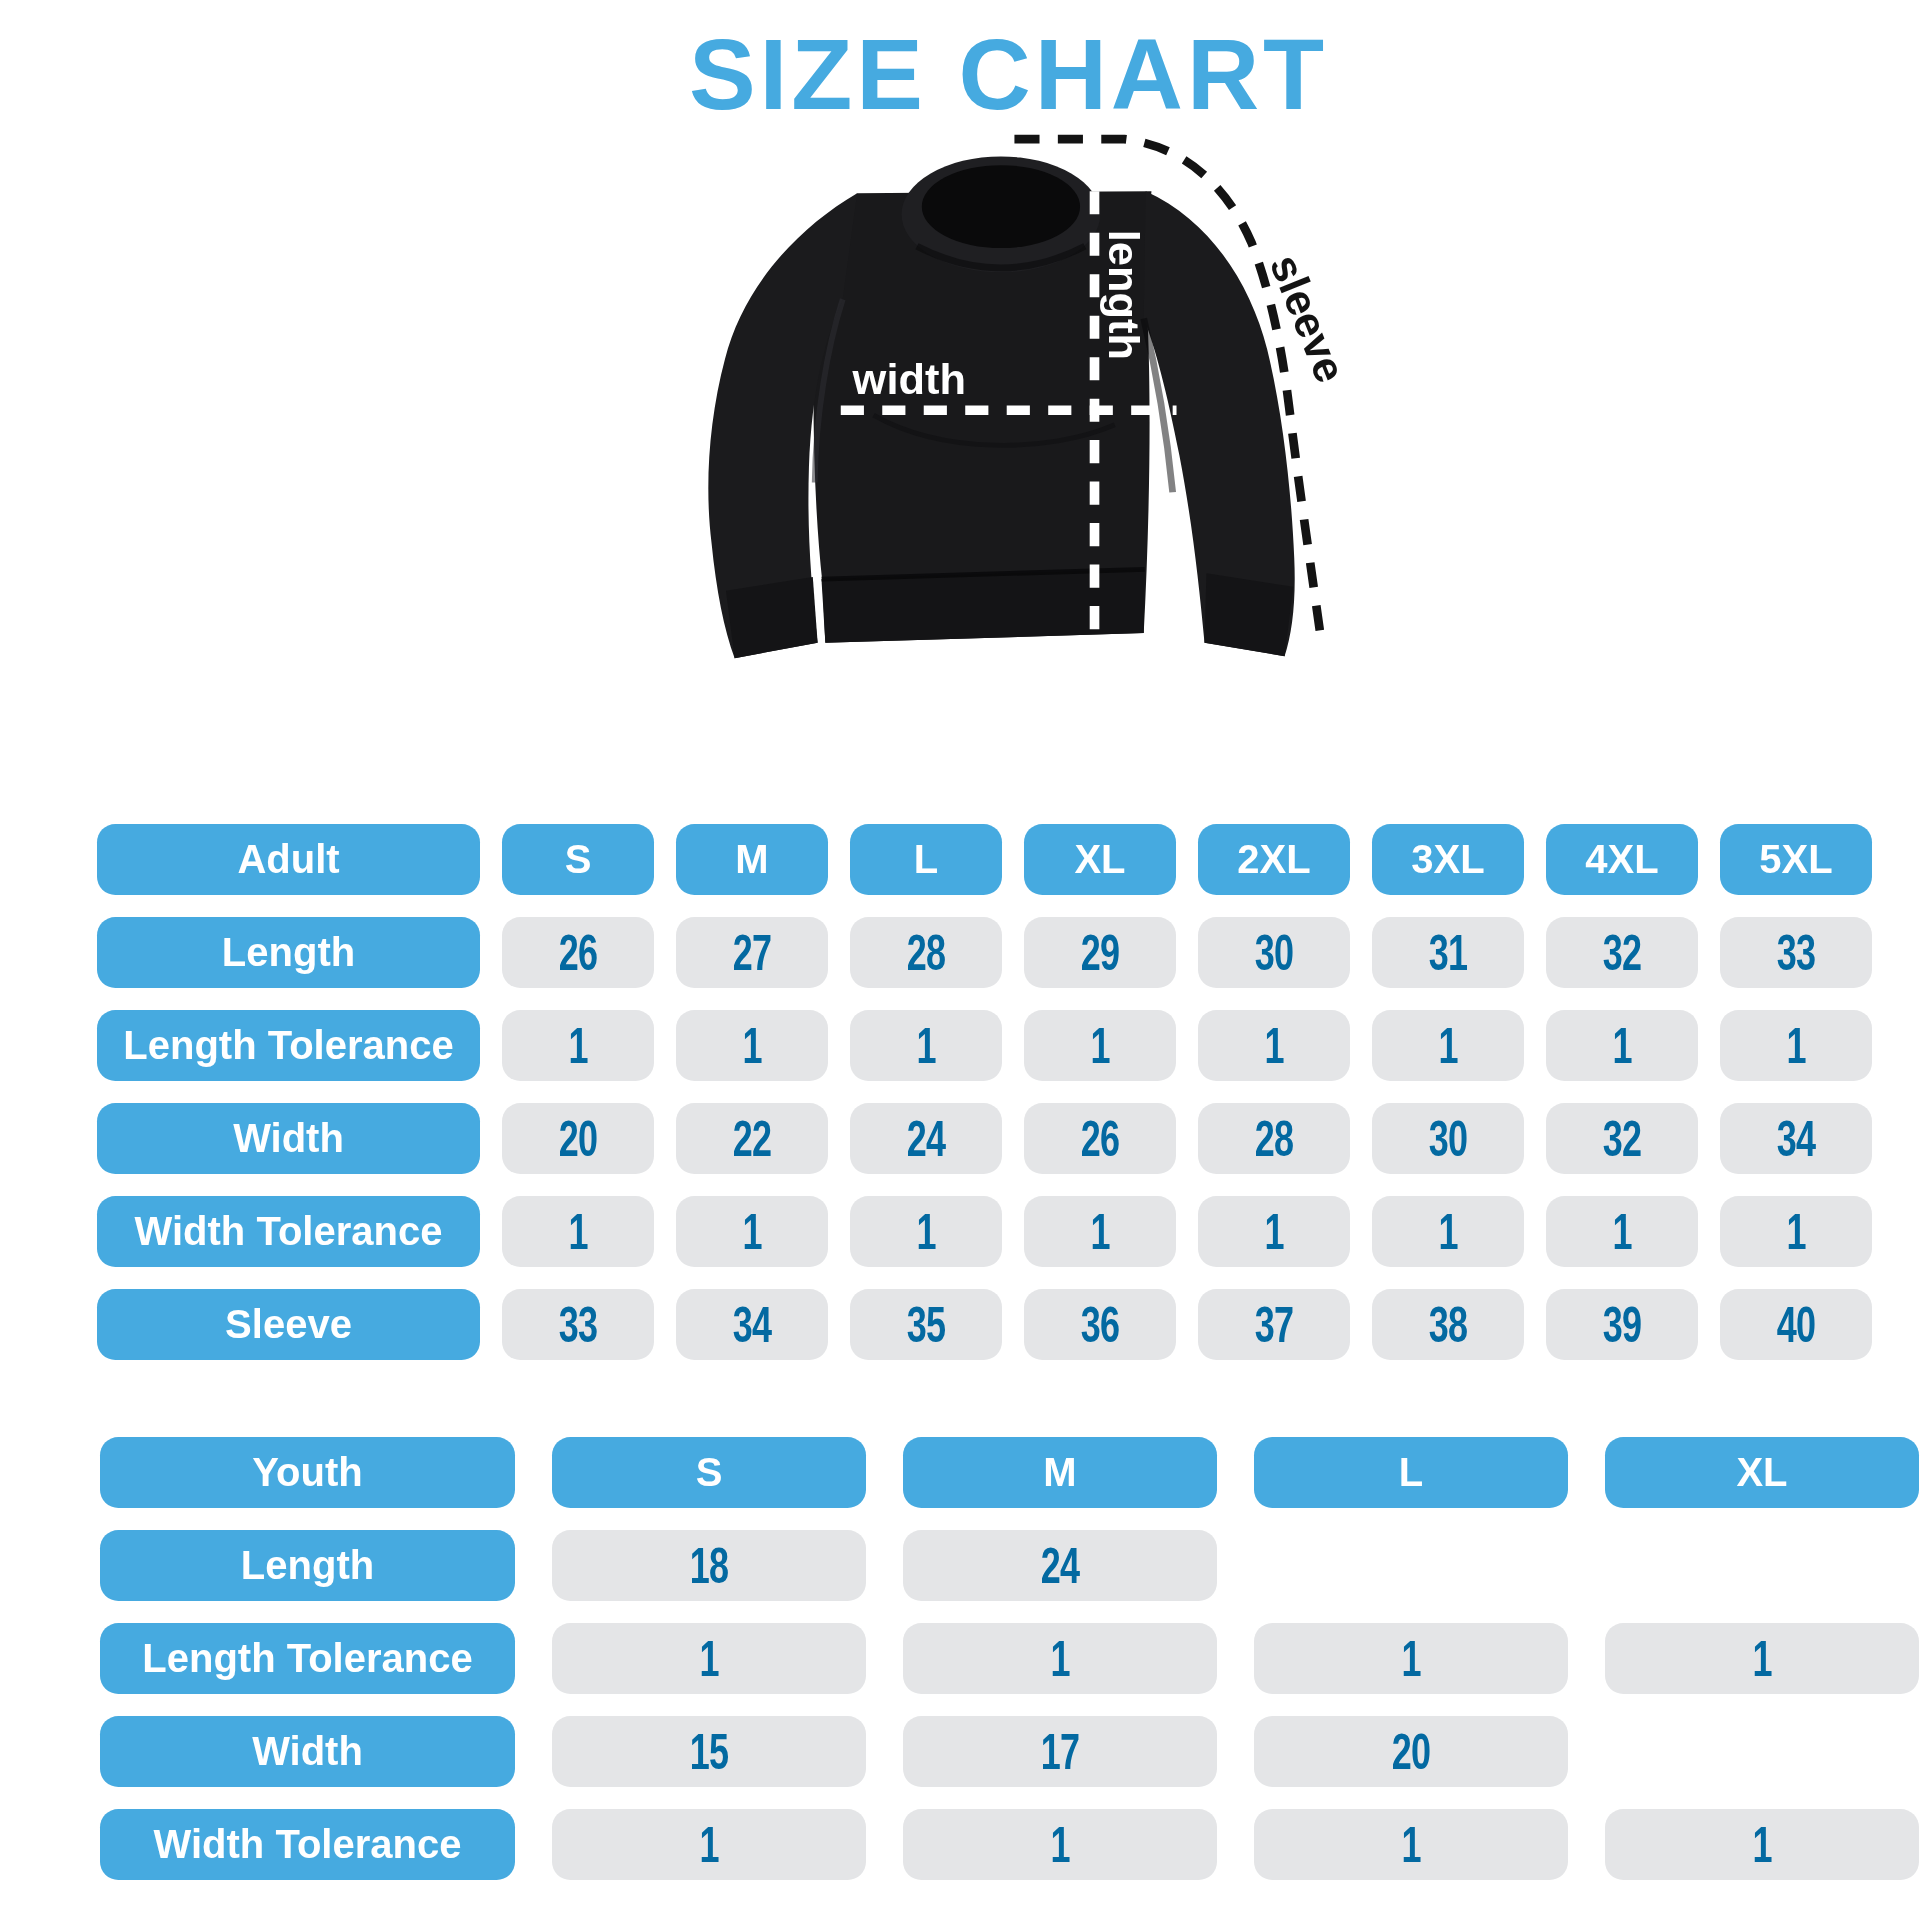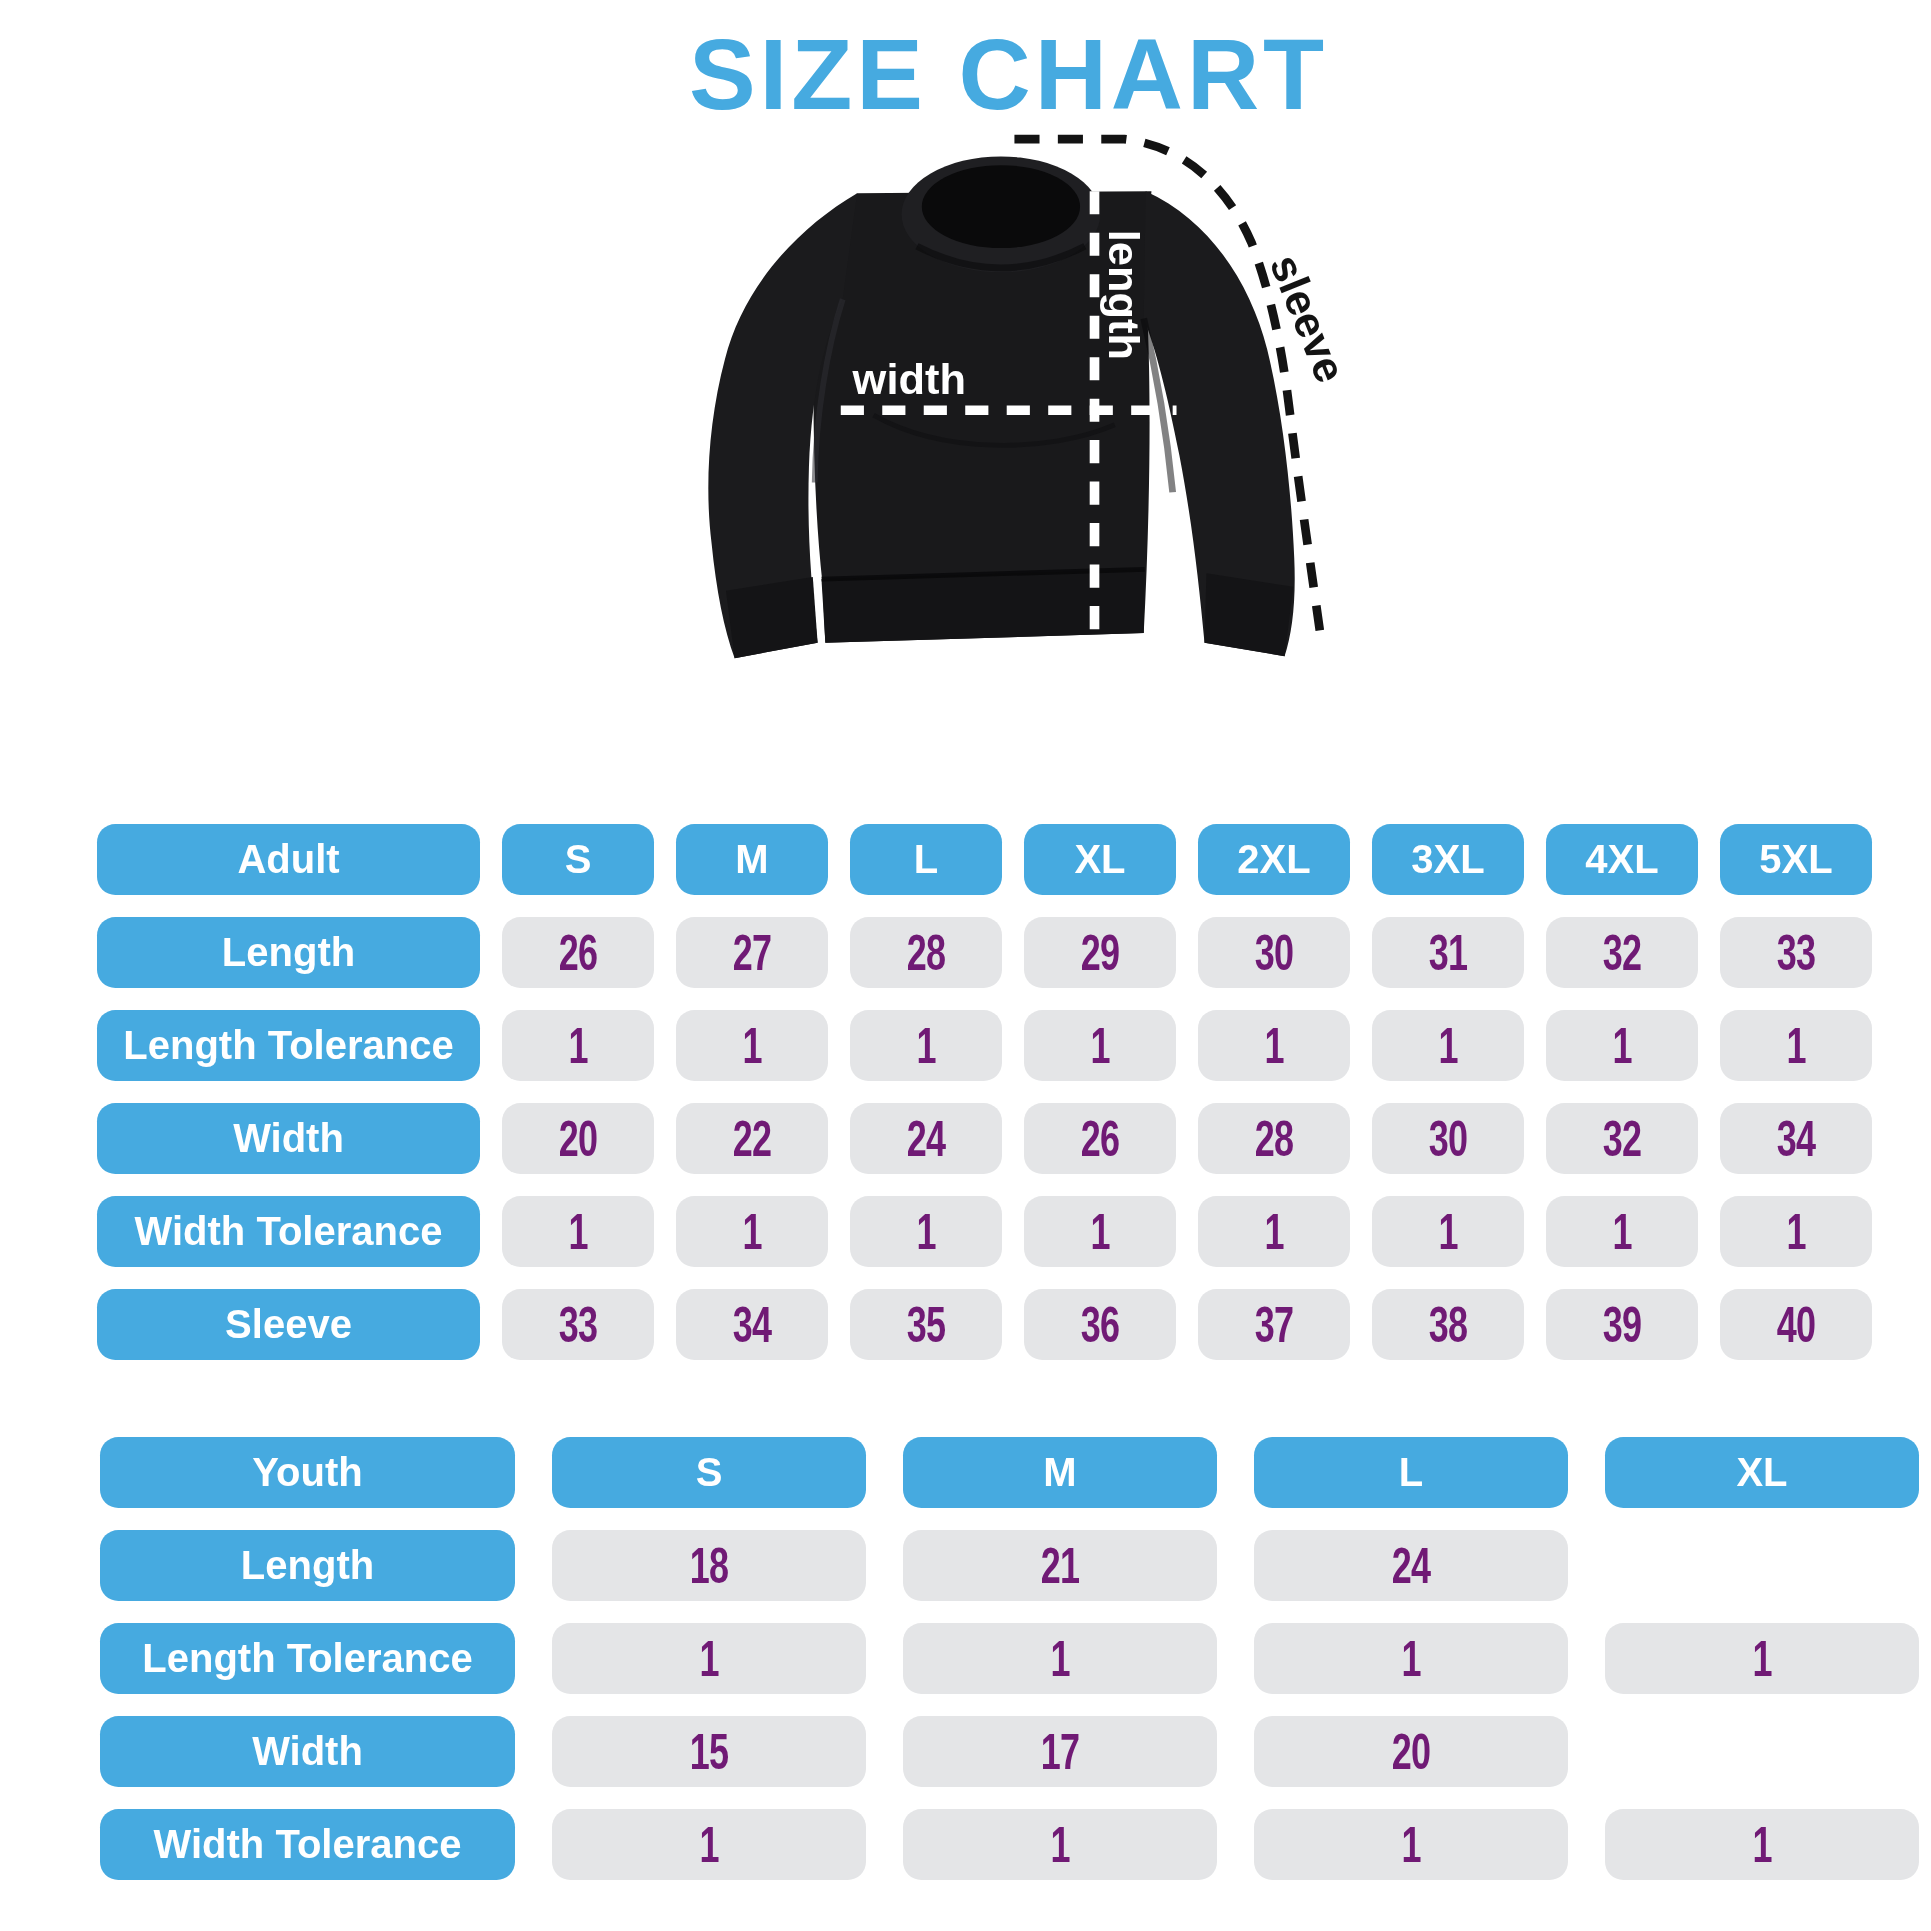--- a/index.html
+++ b/index.html
@@ -16,21 +16,21 @@
   .tbl{position:absolute;}
   #adult-table{left:54px;top:824px;}
   #youth-table{left:57px;top:1437px;}
   .trow{display:flex;gap:22px;height:71px;margin-bottom:22px;}
   #youth-table .trow{gap:37px;}
   .cell{
     border-radius:18.3px;display:flex;align-items:center;justify-content:center;
     box-sizing:border-box;
   }
   .hdr{background:#46AAE0;color:#ffffff;font-weight:bold;font-size:40px;}
-  .val{background:#E4E5E7;color:#701a75;font-weight:bold;text-align:center;}
+  .val{background:#E4E5E7;color:#0369a1;font-weight:bold;text-align:center;}
   .val span{display:inline-block;font-size:45px;transform:scale(0.80,1.10);letter-spacing:-1px;}
   .a-label{width:383px;}
   .a-cell{width:152px;}
   .y-label{width:415px;}
   .y-cell{width:314px;}
   
   .garment{position:absolute;left:570px;top:87px;}
   .measure{font-family:"Liberation Sans",sans-serif;font-weight:bold;font-size:45px;fill:#ffffff;}
   .measure-dark{font-family:"Liberation Sans",sans-serif;font-weight:bold;font-size:45px;fill:#131313;}
 </style>
@@ -235,23 +235,20 @@
       <div class="cell hdr y-cell">M</div>
       <div class="cell hdr y-cell">L</div>
       <div class="cell hdr y-cell">XL</div>
     </div>
     <div class="trow">
       <div class="cell hdr y-label">Length</div>
       <div class="cell val y-cell">
           <span>18</span>
         </div>
       <div class="cell val y-cell">
-          <span>21</span>
-        </div>
-      <div class="cell val y-cell">
           <span>24</span>
         </div>
     </div>
     <div class="trow">
       <div class="cell hdr y-label">Length Tolerance</div>
       <div class="cell val y-cell">
           <span>1</span>
         </div>
       <div class="cell val y-cell">
           <span>1</span>

